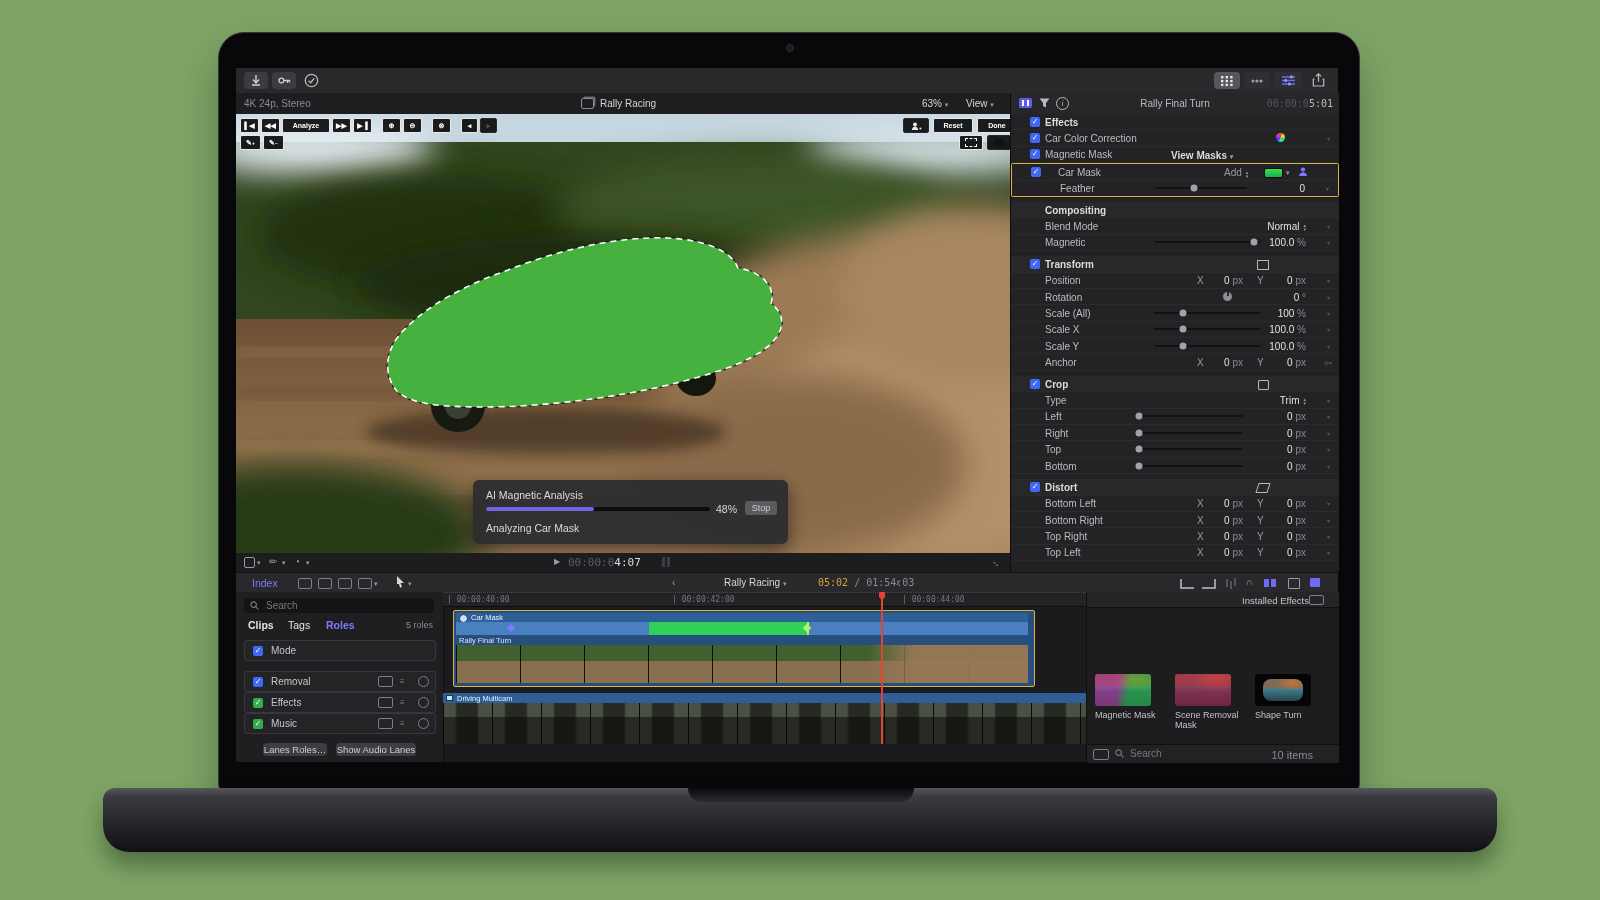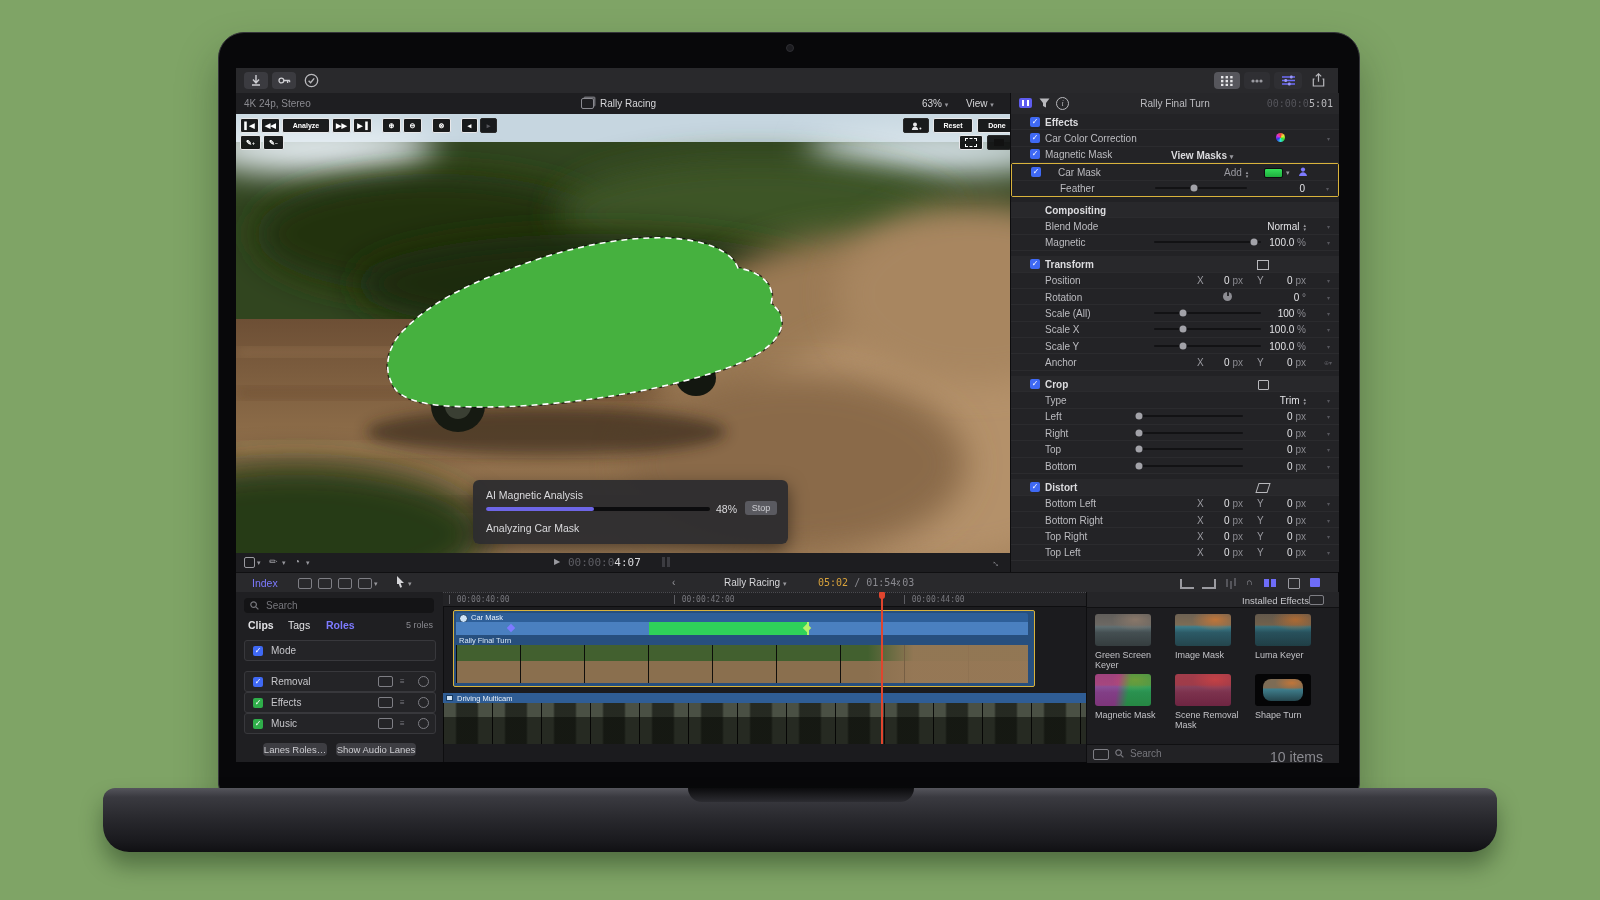--- a/index.html
+++ b/index.html
@@ -589,34 +589,20 @@
           <span class="abs" style="left:-2.5px;top:0;width:6px;height:7px;background:#e0452e;border-radius:1px 1px 3px 3px"></span>
         </div>
       </div>
 
       <div class="abs" style="left:850px;top:0;width:252px;height:170px;background:#1d1d20;border-left:1px solid #0e0e10">
         <div class="abs" style="left:0;top:0;width:252px;height:15px;background:#252528;border-bottom:1px solid #101012">
           <span class="abs" style="right:30px;top:3px;color:#c6c6ca;font-size:9.5px">Installed Effects</span>
           <span class="abs ric" style="right:8px;top:3px;width:13px;height:8px"></span>
         </div>
 
-        <div class="abs" style="left:8px;top:22px;display:flex;gap:14px">
-          <div style="width:66px">
-            <div class="fxthumb" style="filter:saturate(.25) brightness(.95)"></div>
-            <div class="fxlbl">Green Screen Keyer</div>
-          </div>
-          <div style="width:66px">
-            <div class="fxthumb"></div>
-            <div class="fxlbl">Image Mask</div>
-          </div>
-          <div style="width:66px">
-            <div class="fxthumb" style="filter:brightness(.9)"></div>
-            <div class="fxlbl">Luma Keyer</div>
-          </div>
-        </div>
         <div class="abs" style="left:8px;top:82px;display:flex;gap:14px">
           <div style="width:66px">
             <div class="fxthumb" style="background:
                linear-gradient(100deg, rgba(200,40,160,.55) 0 40%, rgba(40,190,60,.55) 60% 100%),
                radial-gradient(60% 50% at 72% 18%,rgba(210,120,50,.8),rgba(210,120,50,0) 70%),
                linear-gradient(180deg,#6e6253 0%,#7d6c55 34%,#3f7e8c 40%,#2c5a66 58%,#24454d 100%)"></div>
             <div class="fxlbl">Magnetic Mask</div>
           </div>
           <div style="width:66px">
             <div class="fxthumb" style="background:
@@ -635,19 +621,19 @@
 
         <div class="abs" style="left:0;top:152px;width:252px;height:18px;background:#222225;border-top:1px solid #101012">
           <span class="abs ric" style="left:6px;top:4px;width:14px;height:9px"></span>
           <div class="abs" style="left:28px;top:2.5px;width:150px;height:12px;border-radius:3px;display:flex;align-items:center">
             <svg width="9" height="9" viewBox="0 0 9 9" style="margin-right:4px">
                 <circle cx="3.6" cy="3.6" r="2.8" stroke="#77777d" stroke-width="1.2" fill="none"></circle>
                 <path d="M5.8 5.8L8.4 8.4" stroke="#77777d" stroke-width="1.2"></path>
               </svg>
             <input style="width: 120px;" placeholder="Search">
           </div>
-          <span class="abs dim" style="right:16px;top:4px;font-size:14px">10 items</span>
+          <span class="abs dim" style="right:26px;top:4px;font-size:11px">10 items</span>
         </div>
       </div>
     </div>
 
   </div>
 </div>
 
 </body></html>

